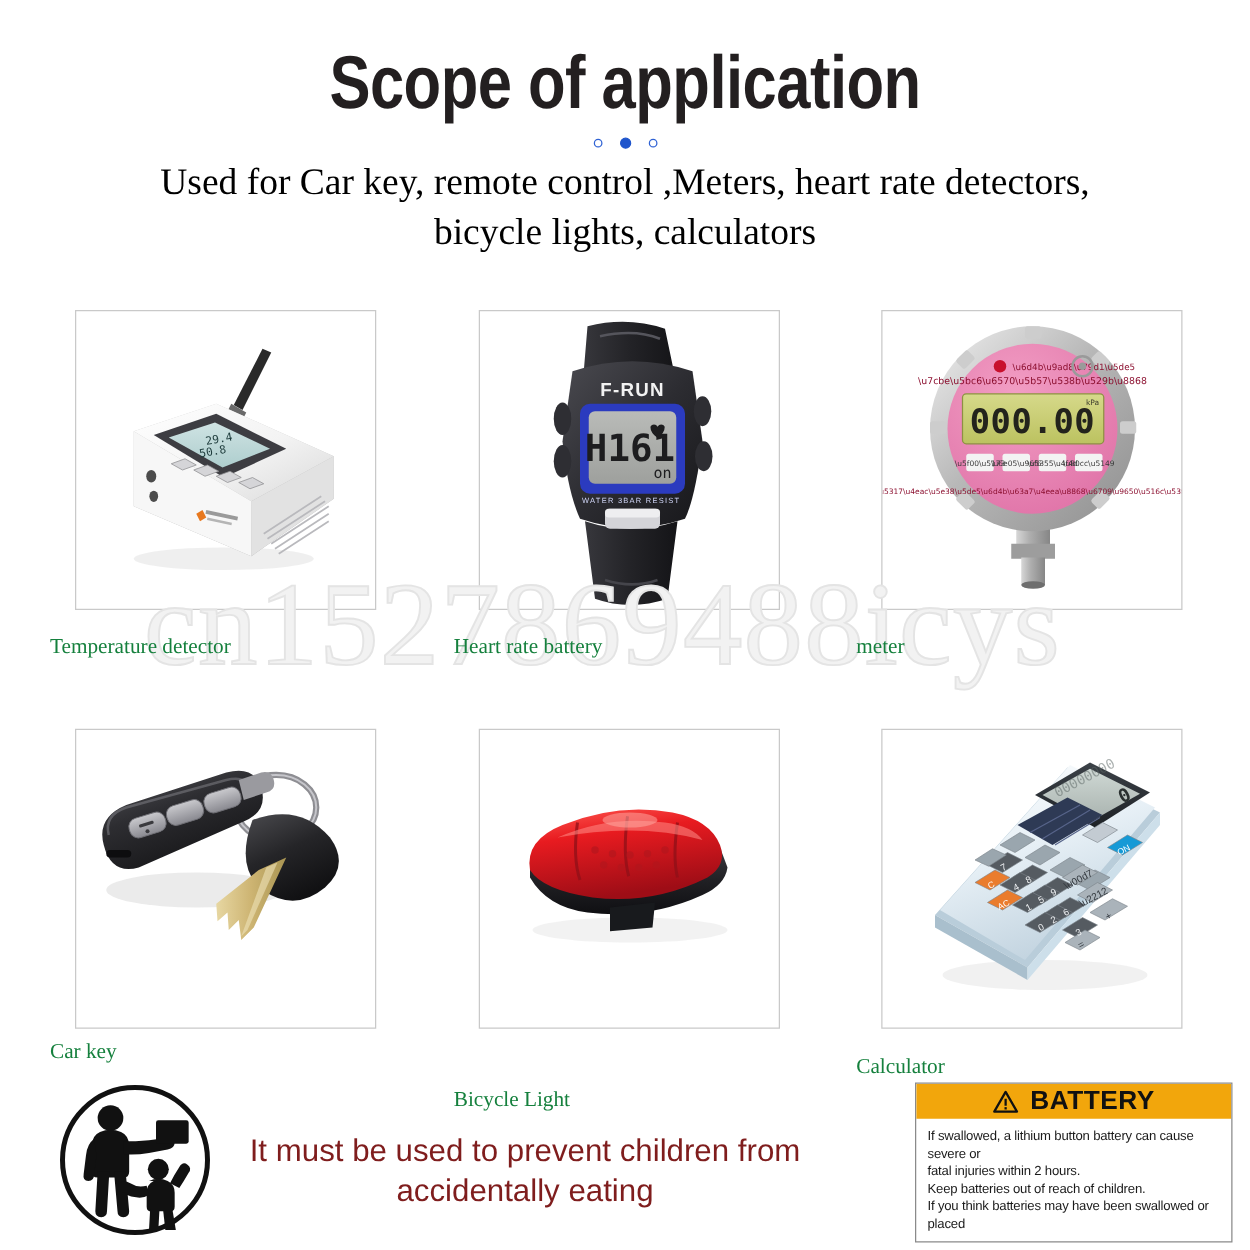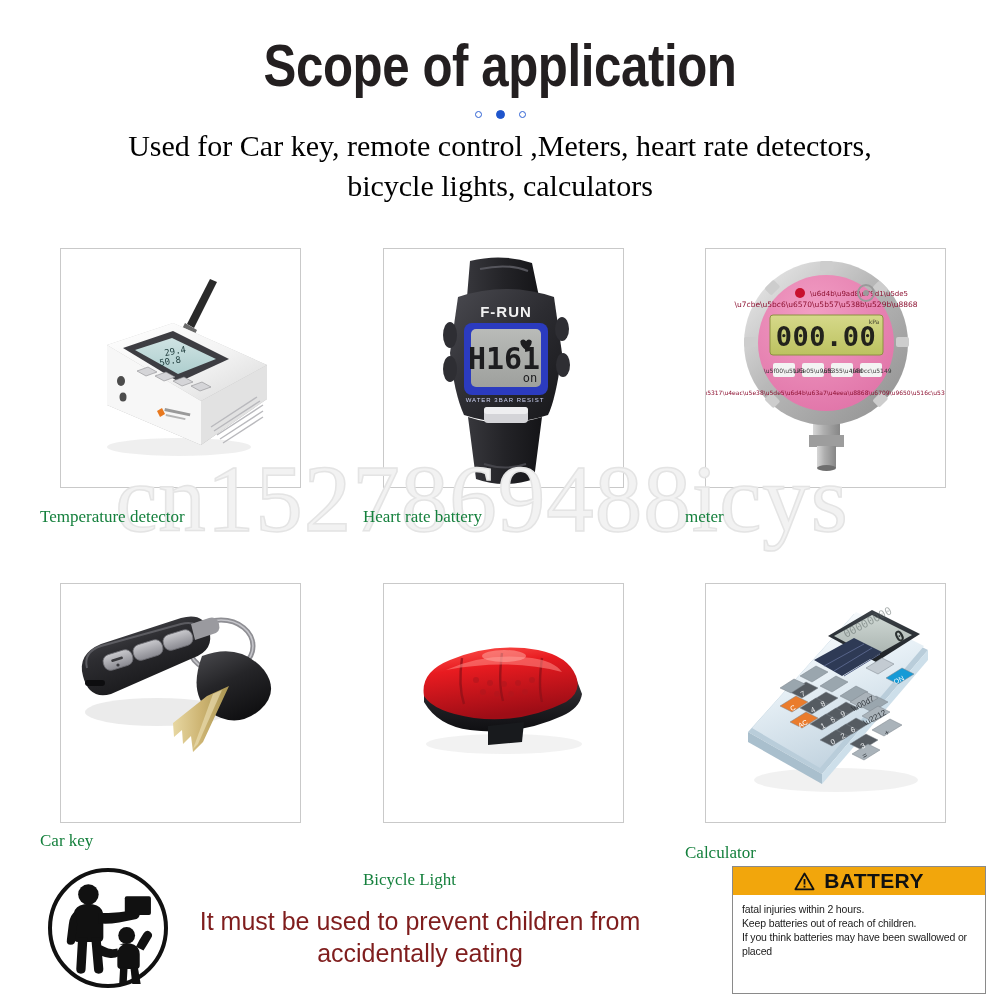--- a/index.html
+++ b/index.html
@@ -619,18 +619,19 @@
 <div class="warn-box">
   <div class="warn-head">
     <svg width="21" height="19" viewBox="0 0 21 19">
       <path d="M10.5 1.5 L19.6 17.3 L1.4 17.3 Z" fill="none" stroke="#111111" stroke-width="1.8" stroke-linejoin="round"></path>
       <rect x="9.6" y="7" width="1.8" height="5.6" fill="#111111"></rect>
       <rect x="9.6" y="13.7" width="1.8" height="1.9" fill="#111111"></rect>
     </svg>
     <span class="warn-head-text">BATTERY</span>
   </div>
   <div class="warn-body">
+    <div class="warn-line">If swallowed, a lithium button battery can cause severe or</div>
     <div class="warn-line">fatal injuries within 2 hours.</div>
     <div class="warn-line">Keep batteries out of reach of children.</div>
     <div class="warn-line">If you think batteries may have been swallowed or placed</div>
 
   </div>
 </div>
 
 </body></html>

